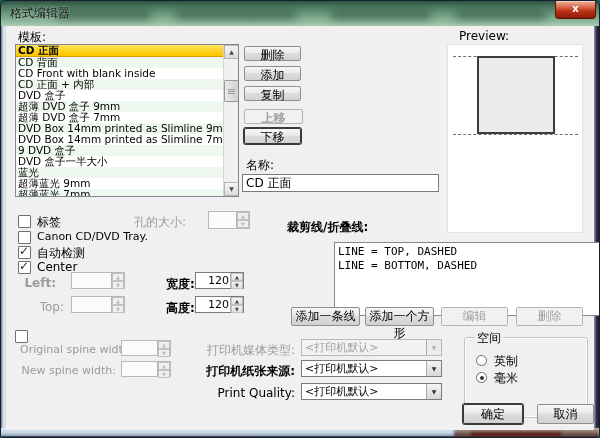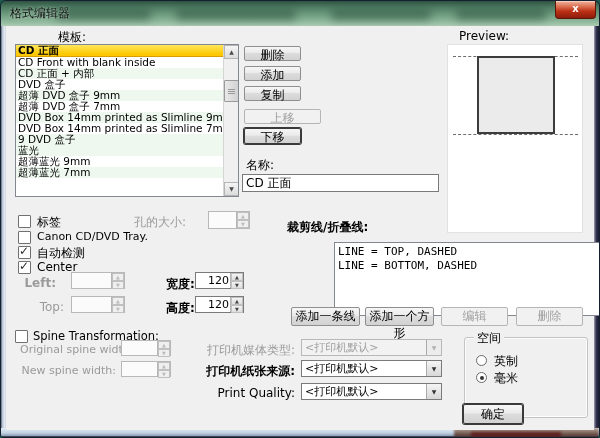--- a/index.html
+++ b/index.html
@@ -121,49 +121,51 @@
   </div>
   <div class="frame-left"></div>
   <div class="frame-right"></div>
   <div class="frame-bottom">
     <div class="patch-brown"></div>
     <div class="patch-maroon"></div>
   </div>
 
   <div class="client">
 
-    <div class="lbl" style="left:12px;top:3px;margin-left:40px;">模板:</div>
+    <div class="lbl" style="left:12px;top:3px;">模板:</div>
     <div class="listbox">
       <div class="list-rows" id="template-rows">
           <div class="list-row selected">CD 正面</div>
+          <div class="list-row alt">CD 背面</div>
           <div class="list-row">CD Front with blank inside</div>
           <div class="list-row alt">CD 正面 + 内部</div>
           <div class="list-row">DVD 盒子</div>
           <div class="list-row alt">超薄 DVD 盒子 9mm</div>
           <div class="list-row">超薄 DVD 盒子 7mm</div>
           <div class="list-row alt">DVD Box 14mm printed as Slimline 9mm</div>
           <div class="list-row">DVD Box 14mm printed as Slimline 7mm</div>
           <div class="list-row alt">9 DVD 盒子</div>
+          <div class="list-row">DVD 盒子一半大小</div>
           <div class="list-row alt">蓝光</div>
           <div class="list-row">超薄蓝光 9mm</div>
           <div class="list-row alt">超薄蓝光 7mm</div>
         </div>
       <div class="vscroll">
         <div class="sb-btn sb-up">▲</div>
         <div class="sb-thumb">
             <div class="sb-grip"></div>
           </div>
         <div class="sb-btn sb-down">▼</div>
       </div>
     </div>
 
     <button class="btn" style="left:238px;top:20px;width:57px;height:15px;">删除</button>
     <button class="btn" style="left:238px;top:40px;width:57px;height:15px;">添加</button>
     <button class="btn" style="left:238px;top:60px;width:57px;height:15px;">复制</button>
-    <button class="btn disabled" disabled="" style="left:238px;top:83px;width:77px;height:15px;">上移</button>
+    <button class="btn disabled" disabled="" style="left:238px;top:83px;width:59px;height:15px;font-weight:bold;">上移</button>
     <button class="btn default" style="left:238px;top:102px;width:57px;height:16px;">下移</button>
 
     <div class="lbl" style="left:240px;top:131px;">名称:</div>
     <input class="txt" style="left: 236px; top: 148px; width: 197px; height: 18px;" value="CD 正面">
 
     <div class="lbl" style="left:453px;top:3px;">Preview:</div>
     <div class="preview-panel">
       <div class="dash-line" style="top:11px;"></div>
       <div class="dash-line" style="top:89px;"></div>
       <div class="preview-square"></div>
@@ -230,21 +232,20 @@
 
     <div class="lbl bold" style="left:281px;top:193px;">裁剪线/折叠线:</div>
     <div class="cutbox">LINE = TOP, DASHED
 LINE = BOTTOM, DASHED</div>
     <button class="btn" style="left:285px;top:281px;width:69px;height:19px;">添加一条线</button>
     <button class="btn" style="left:359px;top:281px;width:69px;height:19px;">添加一个方形</button>
     <button class="btn disabled" disabled="" style="left:435px;top:281px;width:67px;height:19px;">编辑</button>
     <button class="btn disabled" disabled="" style="left:510px;top:281px;width:67px;height:19px;">删除</button>
 
     <div class="check" style="left:9px;top:304px;"></div>
-    <div class="lbl" style="left:27px;top:303px;font-size:11.5px;">Spine Transformation:</div>
     <div class="lbl gray right" style="left:14px;top:317px;width:96px;font-size:11px;">Original spine width:</div>
     <div class="spin disabled" style="left:115px;top:314px;width:50px;height:16px;">
       <input class="sp-val" disabled="" style="">
       <div class="sp-arrows">
           <div class="sp-a">▲</div>
           <div class="sp-a">▼</div>
         </div>
     </div>
     <div class="lbl gray right" style="left:14px;top:338px;width:96px;font-size:11px;">New spine width:</div>
     <div class="spin disabled" style="left:115px;top:335px;width:50px;height:16px;">
@@ -275,15 +276,16 @@
       <div class="gb-title">空间</div>
       <div class="radio" style="left:11px;top:17px;"></div>
       <div class="lbl" style="left:29px;top:15px;">英制</div>
       <div class="radio" style="left:11px;top:34px;">
           <div class="dot"></div>
         </div>
       <div class="lbl" style="left:29px;top:32px;">毫米</div>
     </div>
 
     <button class="btn default" style="left:457px;top:378px;width:60px;height:20px;">确定</button>
+    <button class="btn" style="left:531px;top:378px;width:57px;height:20px;">取消</button>
 
   </div>
 </div>
 
 </body></html>

